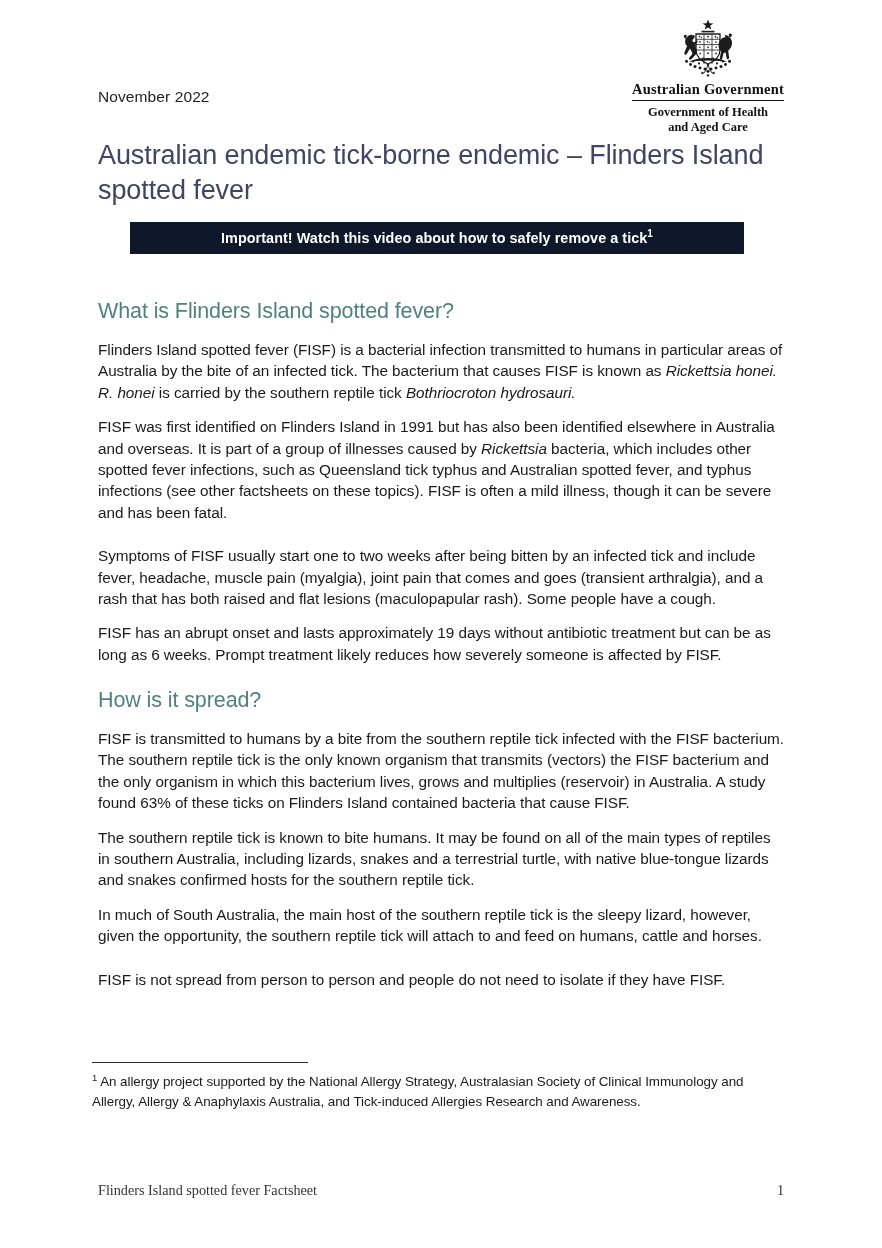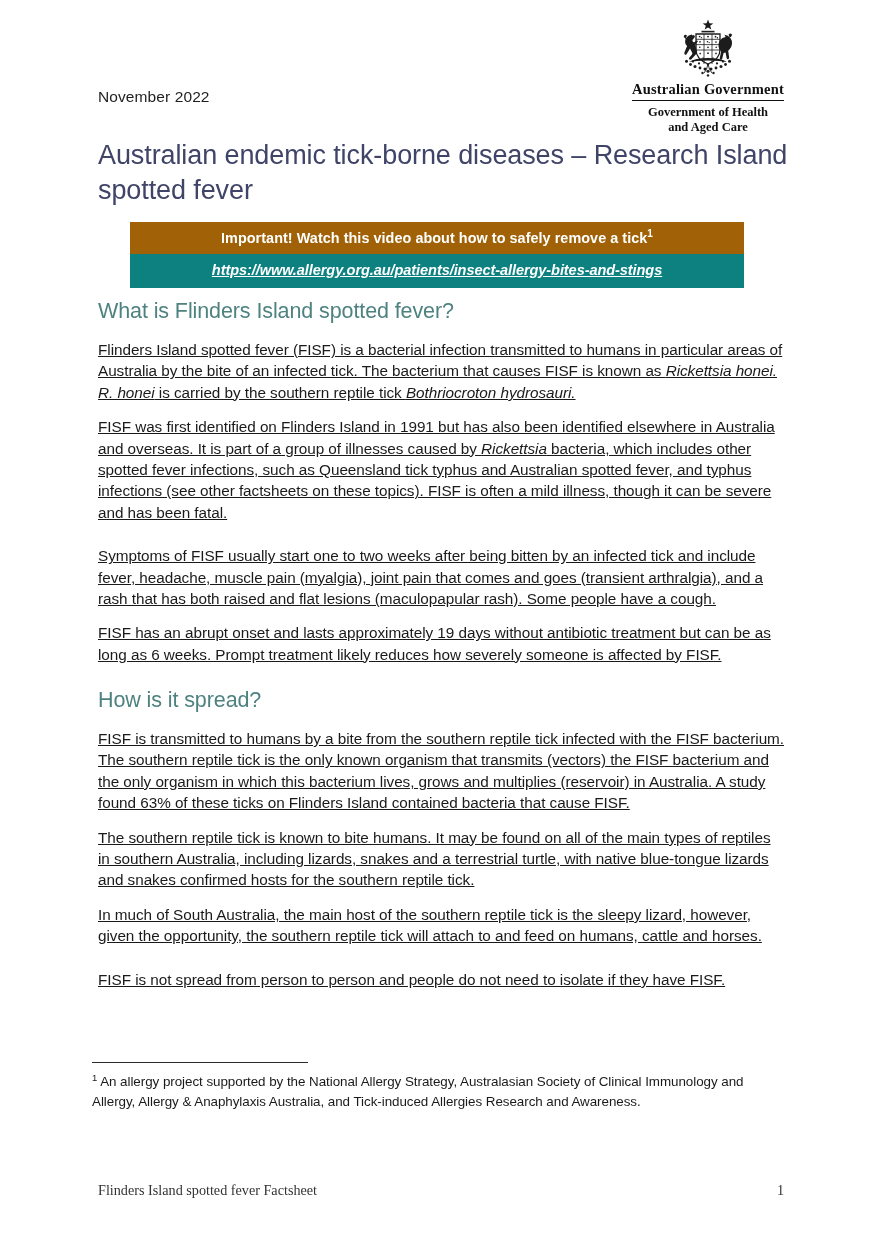--- a/index.html
+++ b/index.html
@@ -77,21 +77,21 @@
   }
 
   
   .callout {
     position: absolute;
     left: 130px;
     top: 222px;
     width: 614px;
   }
   .callout-top {
-    background: #a16207;
+    background: #0f172a;
     color: #ffffff;
     font-weight: bold;
     font-size: 14.4px;
     text-align: center;
     padding: 8px 6px 8px;
     letter-spacing: .05px;
   }
   .callout-top sup { font-size: 10px; vertical-align: super; line-height: 0; }
   .callout-bottom {
     background: #0c8180;
@@ -122,21 +122,20 @@
     line-height: 1.25;
     letter-spacing: -0.1px;
   }
   .section + .section { margin-top: 22px; }
   p.para {
     font-size: 15.3px;
     line-height: 1.40;
     color: #1a1a1a;
     margin: 0 0 13px 0;
     letter-spacing: -0.05px;
-    text-decoration: underline;
   }
   p.para:last-child { margin-bottom: 0; }
   p.para.gap-before { margin-top: 22px; }
   .sec-symptoms { margin-top: 26px; }
   .sec-spread { margin-top: 26px; }
   em { font-style: italic; }
 
   
   .footnote {
     position: absolute;
@@ -246,28 +245,25 @@
         </svg>
       </span>
       <div class="gov-name">Australian Government</div>
       <div class="dept-name">
         <div>Government of Health</div>
         <div>and Aged Care</div>
       </div>
     </div>
   </div>
 
-  <h1 class="doc-title">Australian endemic tick-borne diseases – Research Island spotted fever</h1>
+  <h1 class="doc-title">Australian endemic tick-borne endemic – Flinders Island spotted fever</h1>
 
   <div class="callout">
     <div class="callout-top">
       <span>Important! Watch this video about how to safely remove a tick</span><sup>1</sup>
-    </div>
-    <div class="callout-bottom">
-      <a class="callout-link" href="#">https://www.allergy.org.au/patients/insect-allergy-bites-and-stings</a>
     </div>
   </div>
 
   <div class="content">
 
     <div class="section sec-what-is">
       <h2 class="section-heading">What is Flinders Island spotted fever?</h2>
       <p class="para">Flinders Island spotted fever (FISF) is a bacterial infection transmitted to humans in particular areas of Australia by the bite of an infected tick. The bacterium that causes FISF is known as <em>Rickettsia honei. R. honei</em> is carried by the southern reptile tick <em>Bothriocroton hydrosauri.</em></p>
       <p class="para">FISF was first identified on Flinders Island in 1991 but has also been identified elsewhere in Australia and overseas. It is part of a group of illnesses caused by <em>Rickettsia</em> bacteria, which includes other spotted fever infections, such as Queensland tick typhus and Australian spotted fever, and typhus infections (see other factsheets on these topics). FISF is often a mild illness, though it can be severe and has been fatal.</p>
     </div>

